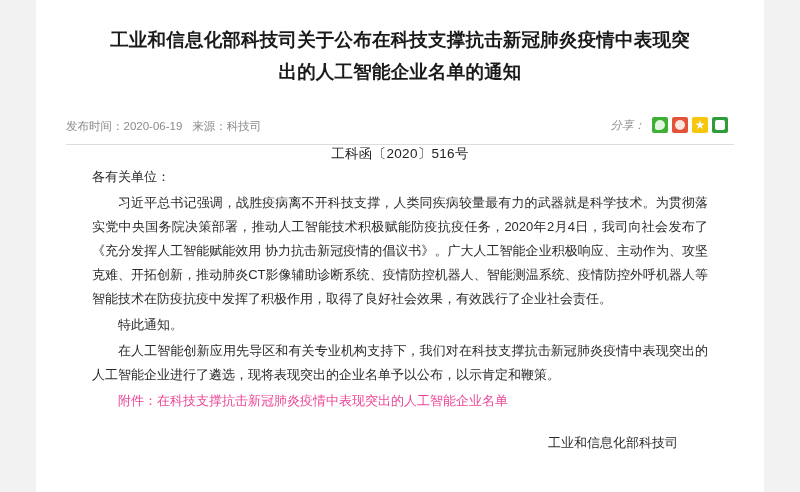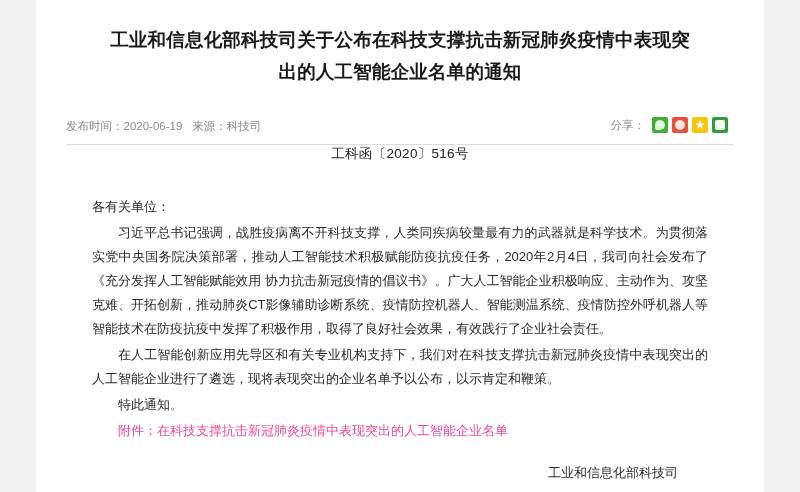--- a/index.html
+++ b/index.html
@@ -76,20 +76,21 @@
     top: 2px;
     display: flex;
     align-items: center;
     gap: 4px;
     line-height: 18px;
   }
   .share-label {
     font-size: 11.5px;
     color: #8a8a8a;
     margin-right: 3px;
+    font-style: italic;
   }
   .share-icon {
     width: 16px;
     height: 16px;
     border-radius: 2px;
     display: inline-block;
     position: relative;
     overflow: hidden;
   }
   .share-icon.wechat { background: #3eb134; }
@@ -127,21 +128,21 @@
   }
 
   .doc-number {
     text-align: center;
     font-size: 13.5px;
     color: #222222;
     letter-spacing: 0.3px;
   }
 
   .body-text {
-    margin-top: 32px;
+    margin-top: 2px;
     padding: 0 26px 0 26px;
     font-size: 13px;
     line-height: 24px;
     color: #2b2b2b;
     text-align: justify;
   }
   .body-text p {
     margin: 0 0 2px 0;
   }
   .indent {
@@ -190,22 +191,22 @@
       </div>
     </div>
 
     <hr class="hr">
 
     <div class="doc-number">工科函〔2020〕516号</div>
 
     <div class="body-text">
       <p>各有关单位：</p>
       <p class="indent">习近平总书记强调，战胜疫病离不开科技支撑，人类同疾病较量最有力的武器就是科学技术。为贯彻落实党中央国务院决策部署，推动人工智能技术积极赋能防疫抗疫任务，2020年2月4日，我司向社会发布了《充分发挥人工智能赋能效用 协力抗击新冠疫情的倡议书》。广大人工智能企业积极响应、主动作为、攻坚克难、开拓创新，推动肺炎CT影像辅助诊断系统、疫情防控机器人、智能测温系统、疫情防控外呼机器人等智能技术在防疫抗疫中发挥了积极作用，取得了良好社会效果，有效践行了企业社会责任。</p>
+      <p class="indent">特此通知。</p>
       <p class="indent">在人工智能创新应用先导区和有关专业机构支持下，我们对在科技支撑抗击新冠肺炎疫情中表现突出的人工智能企业进行了遴选，现将表现突出的企业名单予以公布，以示肯定和鞭策。</p>
-      <p class="indent">特此通知。</p>
       <p class="attachment">附件：在科技支撑抗击新冠肺炎疫情中表现突出的人工智能企业名单</p>
     </div>
 
     <div class="signature">
       <div>工业和信息化部科技司</div>
 
     </div>
 
   </div>
 </div>

